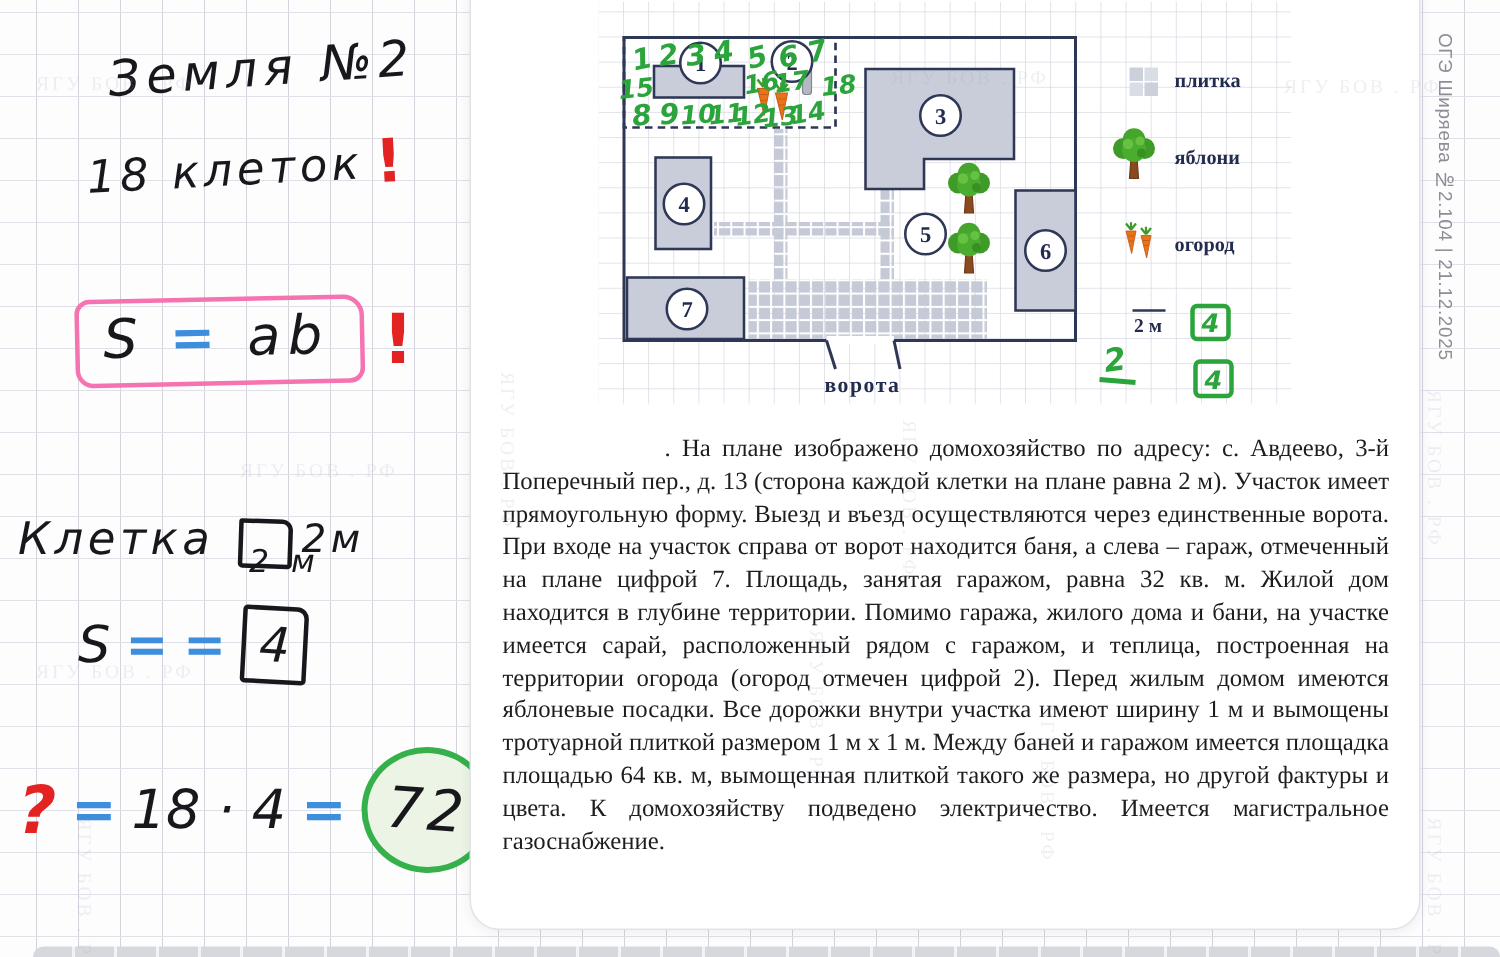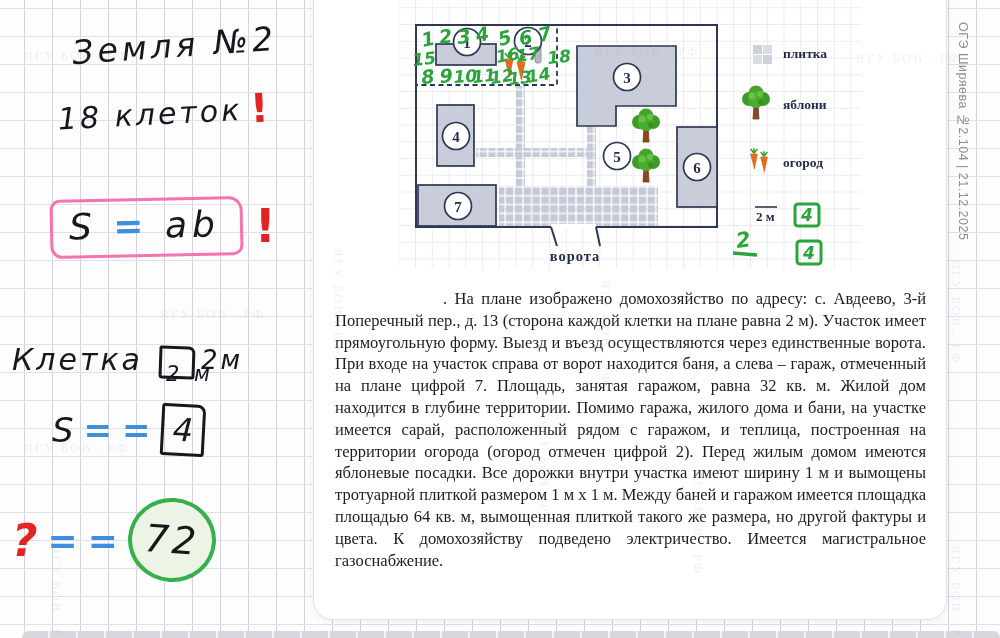--- a/index.html
+++ b/index.html
@@ -93,20 +93,21 @@
 <div class="note n-calc1 hand">
   <span>S</span>
   <span class="eq">=</span>
   <span class="eq">=</span>
   <span class="ansbox">4</span>
 </div>
 
 <div class="note n-calc2 hand">
   <span class="qmark">?</span>
   <span class="eq">=</span>
+  <span>18 · 4</span>
   <span class="eq">=</span>
   <span class="anscircle">72</span>
 </div>
 
 <div class="card">
 
   <div class="figure">
     <svg id="plan-svg" width="462" height="270" viewBox="0 0 462 270">
       <defs>
         <pattern id="fgrid" x="17" y="24" width="16.75" height="16.75" patternUnits="userSpaceOnUse">

